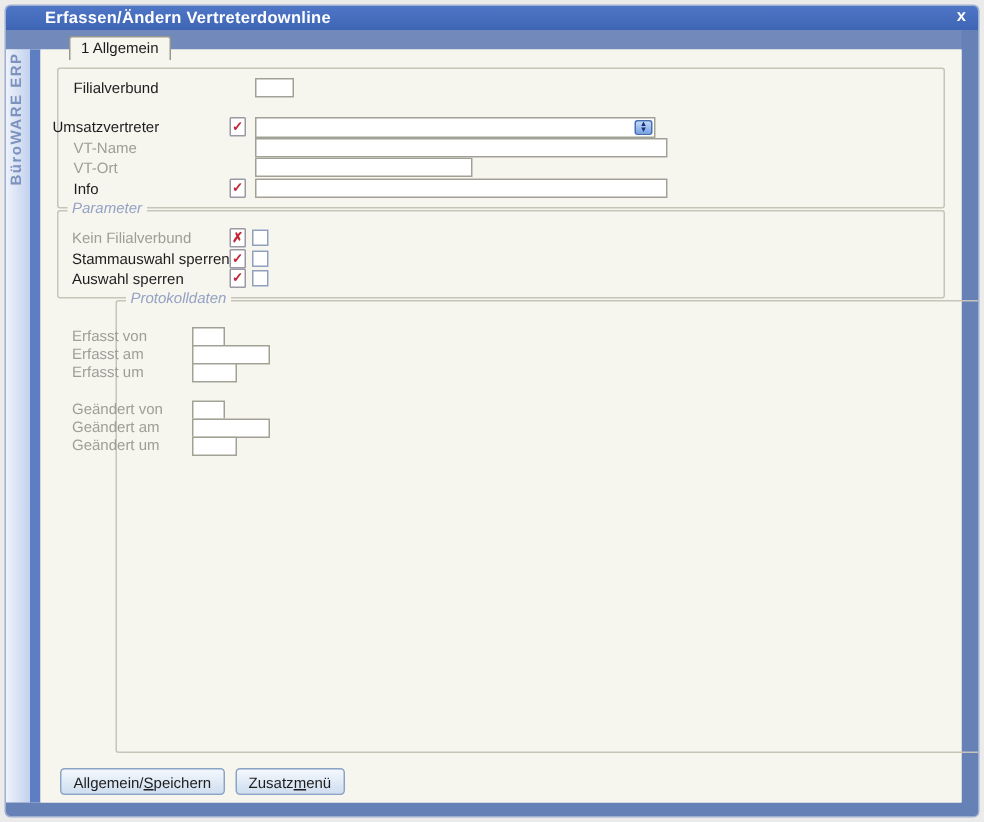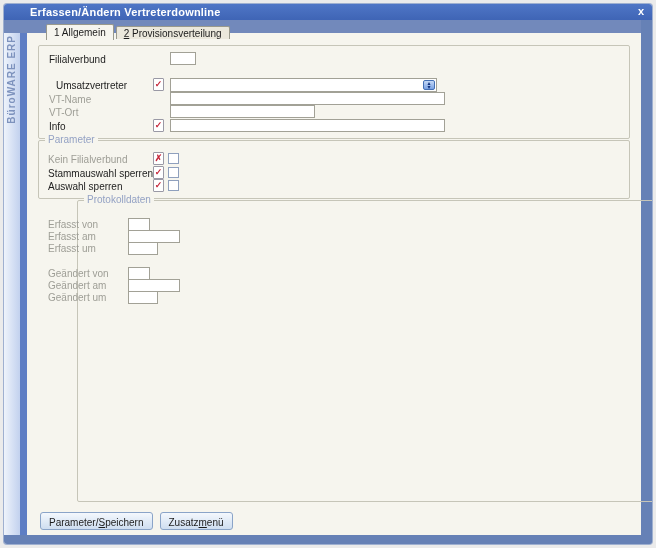--- a/index.html
+++ b/index.html
@@ -21,21 +21,21 @@
   .stripline{position:absolute;left:16px;top:29px;width:7px;height:502px;background:#5e7ec4;}
   .rightband{position:absolute;left:637px;top:16px;width:11px;height:524px;background:#6681b6;}
   .bottomband{position:absolute;left:0;top:531px;width:648px;height:9px;background:#6681b6;}
   .content{position:absolute;left:23px;top:29px;width:614px;height:502px;background:#f6f5ee;}
   .tabs{position:absolute;left:26px;top:20px;display:flex;align-items:flex-start;z-index:3;margin-left:16px;}
   .tab{font-size:10px;color:#1c1c1c;border:1px solid #99998c;border-bottom:none;
        border-radius:2px 2px 0 0;padding:2px 7px 0;box-sizing:border-box;white-space:nowrap;}
   .tab.active{background:#f6f5ee;height:16px;}
   .tab.inactive{background:#ebe8dc;height:13px;margin-top:2px;padding-top:1px;margin-left:2px;}
   .key{text-decoration:underline;}
-  .group{position:absolute;border:1px solid #c6c5b8;border-radius:2px;}
+  .group{position:absolute;border:1px solid #c6c5b8;border-radius:2px;font-style:italic;}
   .gcap{position:absolute;top:-7px;left:6px;font-size:10px;color:#94a2c4;background:#f6f5ee;
        padding:0 3px;line-height:12px;}
   .lbl{position:absolute;font-size:10px;color:#1d1d1d;line-height:12px;white-space:nowrap;}
   .lbl.dim{color:#9e9e96;}
   .inp{position:absolute;box-sizing:border-box;height:13px;background:#ffffff;
        border:1px solid #a2a196;font-size:10px;padding:0 2px;font-family:inherit;color:#1d1d1d;}
   .combo{position:absolute;box-sizing:border-box;height:14px;background:#ffffff;
        border:1px solid #a2a196;}
   .combo-text{position:absolute;left:60px;right:13px;top:0;text-align:center;font-size:10px;
        line-height:12px;color:#1d1d1d;white-space:nowrap;}
@@ -68,31 +68,30 @@
     <div class="subband"></div>
     <div class="strip">
       <span class="brand">BüroWARE ERP</span>
     </div>
     <div class="stripline"></div>
     <div class="rightband"></div>
     <div class="bottomband"></div>
 
     <div class="tabs">
       <div class="tab active">1 Allgemein</div>
-      <div class="tab inactive"><span class="key">2</span><span> Provisionsverteilung</span></div>
     </div>
 
     <div class="content">
 
       <div class="group" style="left:11px;top:12px;width:590px;height:92px;"></div>
 
       <span class="lbl" style="left:22px;top:21px;">Filialverbund</span>
       <input class="inp" style="left: 143px; top: 19px; width: 26px;" value="">
 
-      <span class="lbl" style="left:29px;top:47px;">Umsatzvertreter</span>
+      <span class="lbl" style="left:8px;top:47px;">Umsatzvertreter</span>
       <span class="mini-icon" style="left:126px;top:45px;">✓</span>
       <div class="combo" style="left:143px;top:45px;width:267px;">
         <span class="spin">
             <span>▴</span>
             <span>▾</span>
           </span>
       </div>
 
       <span class="lbl dim" style="left:22px;top:61px;">VT-Name</span>
       <input class="inp" style="left: 143px; top: 59px; width: 275px;" value="">
@@ -136,19 +135,19 @@
       <span class="lbl dim" style="left:21px;top:235px;">Geändert von</span>
       <input class="inp w1" style="left: 101px; top: 234px;" value="">
 
       <span class="lbl dim" style="left:21px;top:247px;text-align:center;">Geändert am</span>
       <input class="inp w2" style="left: 101px; top: 246px;" value="">
 
       <span class="lbl dim" style="left:21px;top:259px;">Geändert um</span>
       <input class="inp w3" style="left: 101px; top: 258px;" value="">
 
       <div class="btnrow">
-        <button class="btn"><span>Parameter/</span><span class="key">S</span><span>peichern</span></button>
+        <button class="btn"><span>Allgemein/</span><span class="key">S</span><span>peichern</span></button>
         <button class="btn"><span>Zusatz</span><span class="key">m</span><span>enü</span></button>
       </div>
 
     </div>
   </div>
 </div>
 
 </body></html>

